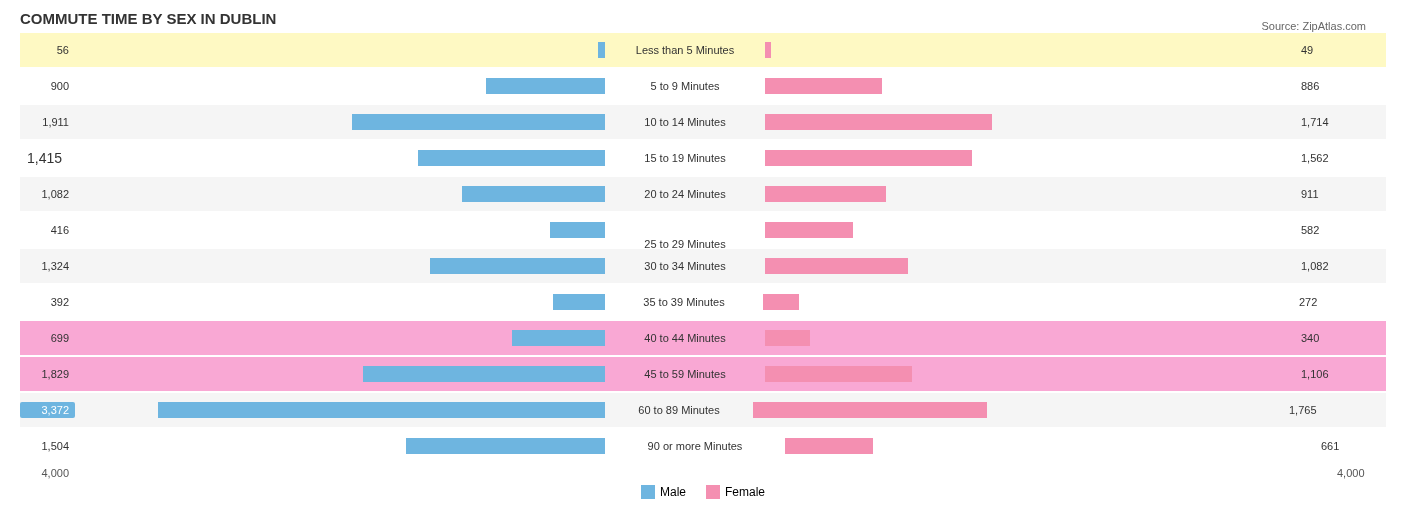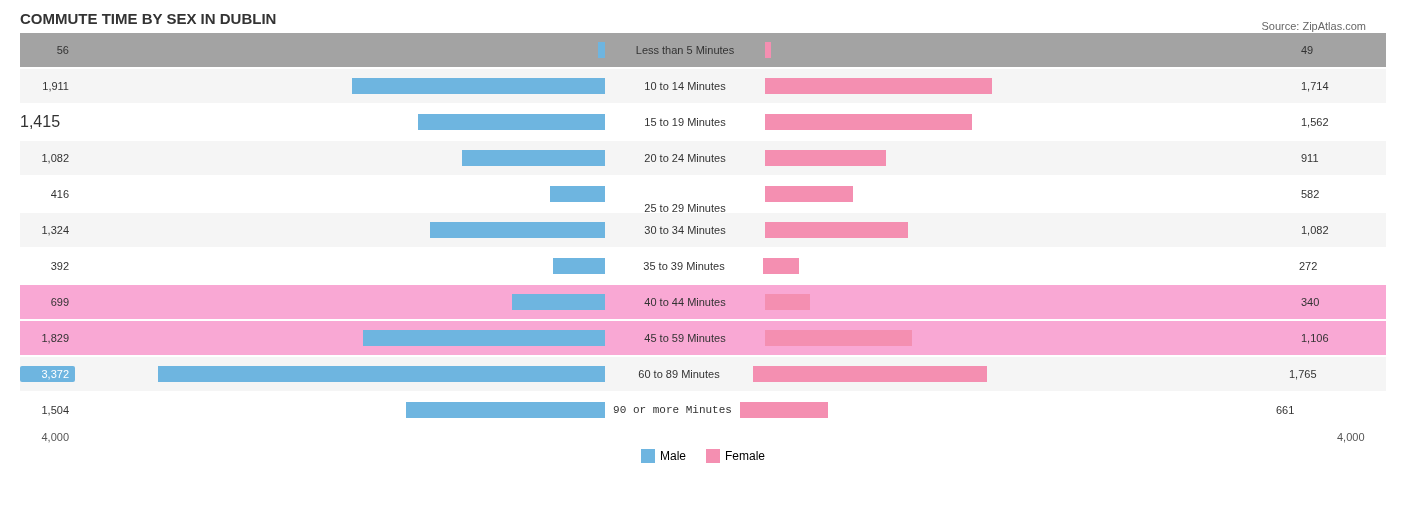--- a/index.html
+++ b/index.html
@@ -84,44 +84,55 @@
     }
   </style>
 </head>
 <body>
 
 <div style="position:relative;">
   <div class="chart-title">COMMUTE TIME BY SEX IN DUBLIN</div>
   <div class="source">Source: ZipAtlas.com</div>
 
   <div class="chart-area" id="chart-area">
-  <div class="row" style="background: #a3a3a3;">
+  <div class="row" style="background: #fef9c3;">
         <div style="width: 55px; text-align: right; font-size: 11px; color: rgb(51, 51, 51); padding-right: 6px; flex-shrink: 0;">56</div>
         <div style="display: flex; justify-content: flex-end; width: 530px; align-items: center; height: 100%;">
           <div style="width: 7px; height: 16px; background: rgb(110, 181, 224);"></div>
         </div>
         <div style="width: 160px; text-align: center; font-size: 11px; color: rgb(51, 51, 51); white-space: nowrap; flex-shrink: 0; z-index: 2;">Less than 5 Minutes</div>
         <div style="display: flex; justify-content: flex-start; width: 530px; align-items: center; height: 100%;">
           <div style="width: 6px; height: 16px; background: rgb(244, 143, 177);"></div>
         </div>
         <div style="width: 55px; text-align: left; font-size: 11px; color: rgb(51, 51, 51); padding-left: 6px; flex-shrink: 0;">49</div>
       </div>
+      <div class="row" style="background: rgb(255, 255, 255);">
+        <div style="width: 55px; text-align: right; font-size: 11px; color: rgb(51, 51, 51); padding-right: 6px; flex-shrink: 0;">900</div>
+        <div style="display: flex; justify-content: flex-end; width: 530px; align-items: center; height: 100%;">
+          <div style="width: 119px; height: 16px; background: rgb(110, 181, 224);"></div>
+        </div>
+        <div style="width: 160px; text-align: center; font-size: 11px; color: rgb(51, 51, 51); white-space: nowrap; flex-shrink: 0; z-index: 2;">5 to 9 Minutes</div>
+        <div style="display: flex; justify-content: flex-start; width: 530px; align-items: center; height: 100%;">
+          <div style="width: 117px; height: 16px; background: rgb(244, 143, 177);"></div>
+        </div>
+        <div style="width: 55px; text-align: left; font-size: 11px; color: rgb(51, 51, 51); padding-left: 6px; flex-shrink: 0;">886</div>
+      </div>
       <div class="row" style="background: rgb(245, 245, 245);">
         <div style="width: 55px; text-align: right; font-size: 11px; color: rgb(51, 51, 51); padding-right: 6px; flex-shrink: 0;">1,911</div>
         <div style="display: flex; justify-content: flex-end; width: 530px; align-items: center; height: 100%;">
           <div style="width: 253px; height: 16px; background: rgb(110, 181, 224);"></div>
         </div>
         <div style="width: 160px; text-align: center; font-size: 11px; color: rgb(51, 51, 51); white-space: nowrap; flex-shrink: 0; z-index: 2;">10 to 14 Minutes</div>
         <div style="display: flex; justify-content: flex-start; width: 530px; align-items: center; height: 100%;">
           <div style="width: 227px; height: 16px; background: rgb(244, 143, 177);"></div>
         </div>
         <div style="width: 55px; text-align: left; font-size: 11px; color: rgb(51, 51, 51); padding-left: 6px; flex-shrink: 0;">1,714</div>
       </div>
       <div class="row" style="background: rgb(255, 255, 255);">
-        <div style="width: 55px; text-align: left; font-size: 16px; color: rgb(51, 51, 51); padding-right: 6px; flex-shrink: 0;">1,415</div>
+        <div style="width: 55px; text-align: center; font-size: 14px; color: rgb(51, 51, 51); padding-right: 6px; flex-shrink: 0;">1,415</div>
         <div style="display: flex; justify-content: flex-end; width: 530px; align-items: center; height: 100%;">
           <div style="width: 187px; height: 16px; background: rgb(110, 181, 224);"></div>
         </div>
         <div style="width: 160px; text-align: center; font-size: 11px; color: rgb(51, 51, 51); white-space: nowrap; flex-shrink: 0; z-index: 2;">15 to 19 Minutes</div>
         <div style="display: flex; justify-content: flex-start; width: 530px; align-items: center; height: 100%;">
           <div style="width: 207px; height: 16px; background: rgb(244, 143, 177);"></div>
         </div>
         <div style="width: 55px; text-align: left; font-size: 11px; color: rgb(51, 51, 51); padding-left: 6px; flex-shrink: 0;">1,562</div>
       </div>
       <div class="row" style="background: rgb(245, 245, 245);">
@@ -199,21 +210,21 @@
         <div style="display: flex; justify-content: flex-start; width: 530px; align-items: center; height: 100%;">
           <div style="width: 234px; height: 16px; background: rgb(244, 143, 177);"></div>
         </div>
         <div style="width: 55px; text-align: left; font-size: 11px; color: rgb(51, 51, 51); padding-left: 6px; flex-shrink: 0;">1,765</div>
       </div>
       <div class="row" style="background: rgb(255, 255, 255);">
         <div style="width: 55px; text-align: right; font-size: 11px; color: rgb(51, 51, 51); padding-right: 6px; flex-shrink: 0;">1,504</div>
         <div style="display: flex; justify-content: flex-end; width: 530px; align-items: center; height: 100%;">
           <div style="width: 199px; height: 16px; background: rgb(110, 181, 224);"></div>
         </div>
-        <div style="width: 135px; text-align: center; font-size: 11px; color: rgb(51, 51, 51); white-space: nowrap; flex-shrink: 0; z-index: 2; font-family: Liberation Mono, monospace;">90 or more Minutes</div>
+        <div style="width: 180px; text-align: center; font-size: 11px; color: rgb(51, 51, 51); white-space: nowrap; flex-shrink: 0; z-index: 2;">90 or more Minutes</div>
         <div style="display: flex; justify-content: flex-start; width: 530px; align-items: center; height: 100%;">
           <div style="width: 88px; height: 16px; background: rgb(244, 143, 177);"></div>
         </div>
         <div style="width: 55px; text-align: left; font-size: 11px; color: rgb(51, 51, 51); padding-left: 6px; flex-shrink: 0;">661</div>
       </div>
     </div>
 
   <div class="axis-row" id="axis-row">
     <div class="axis-left">4,000</div>
     <div class="axis-spacer"></div>

